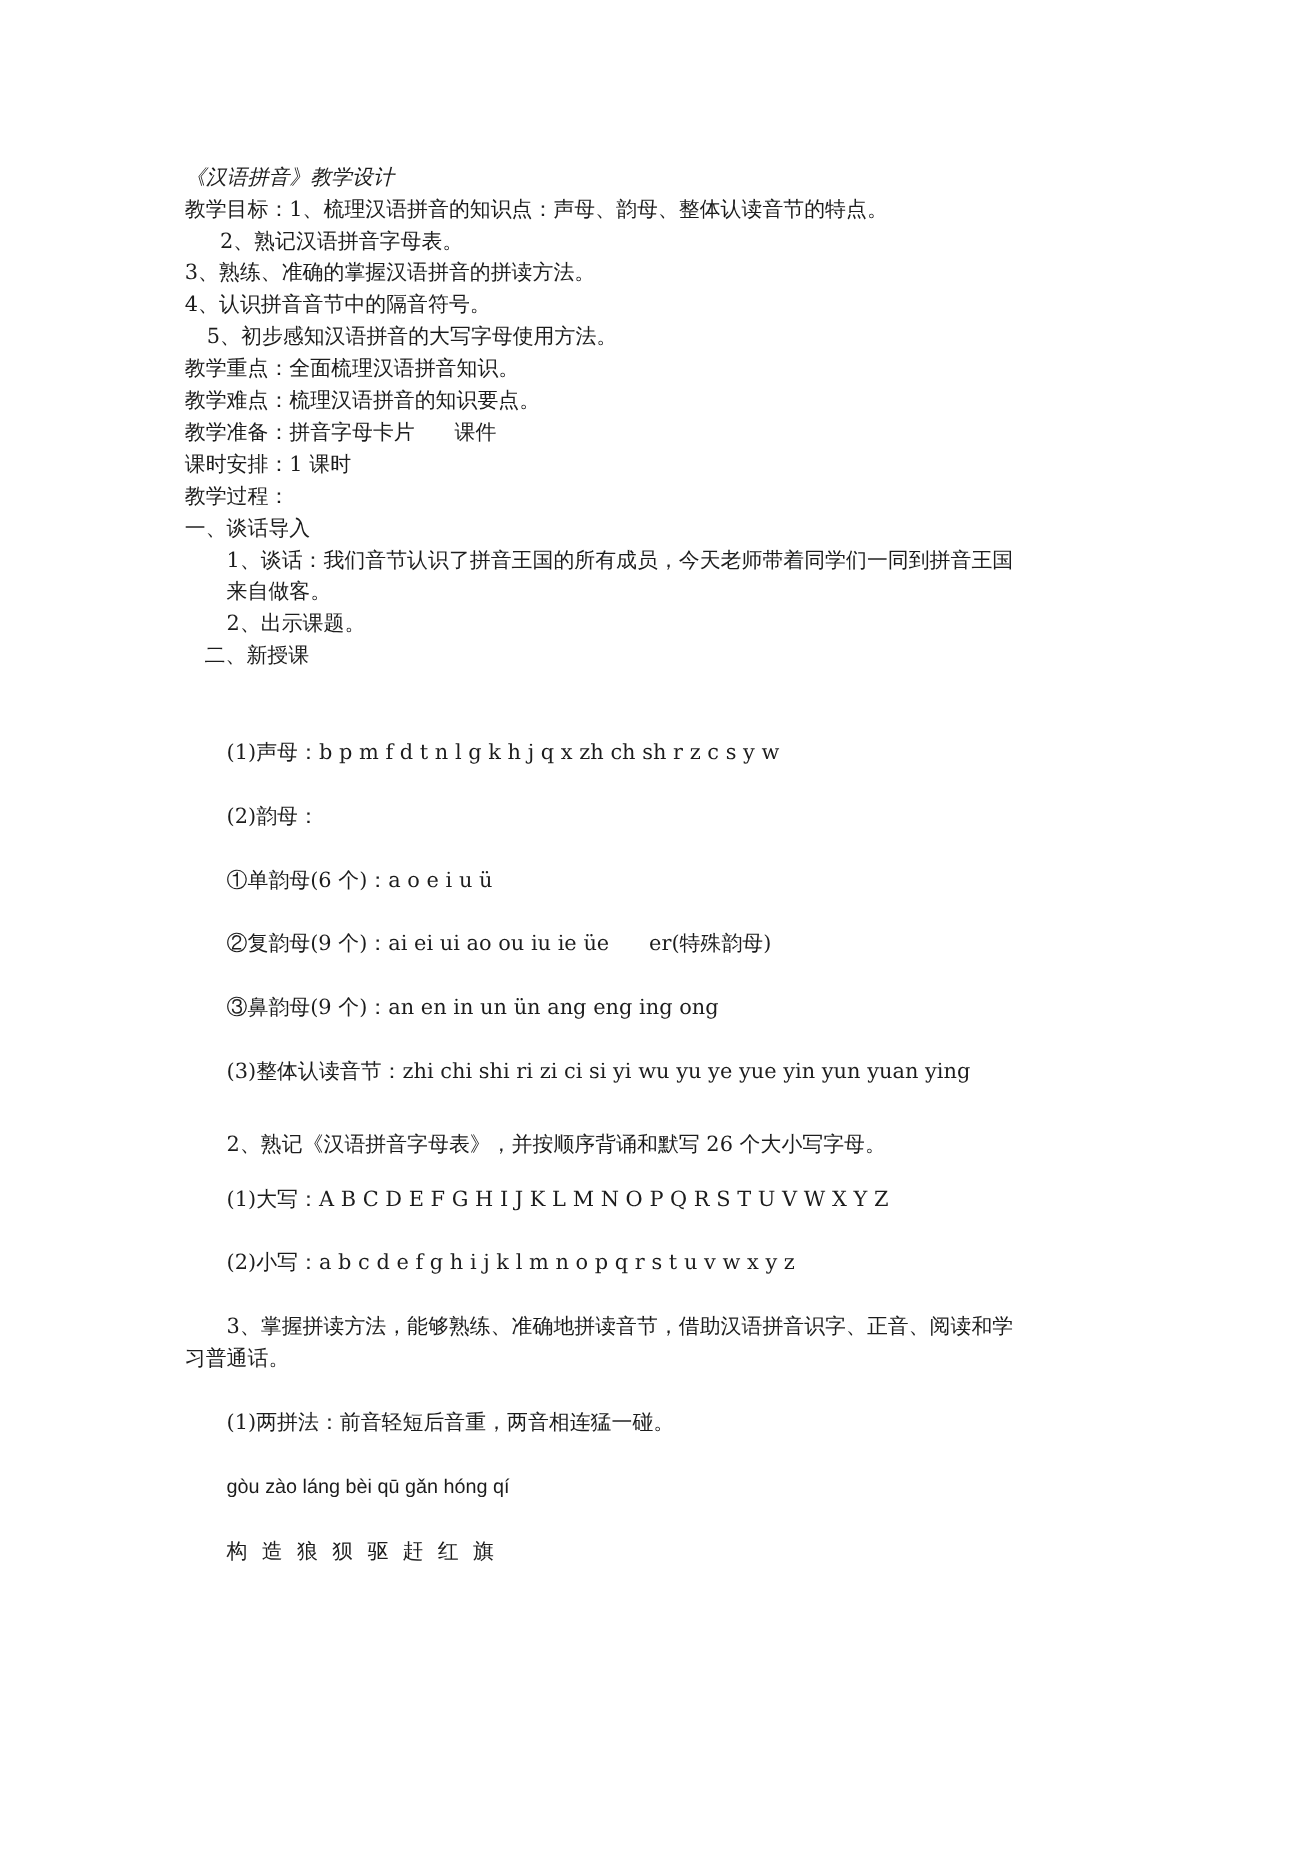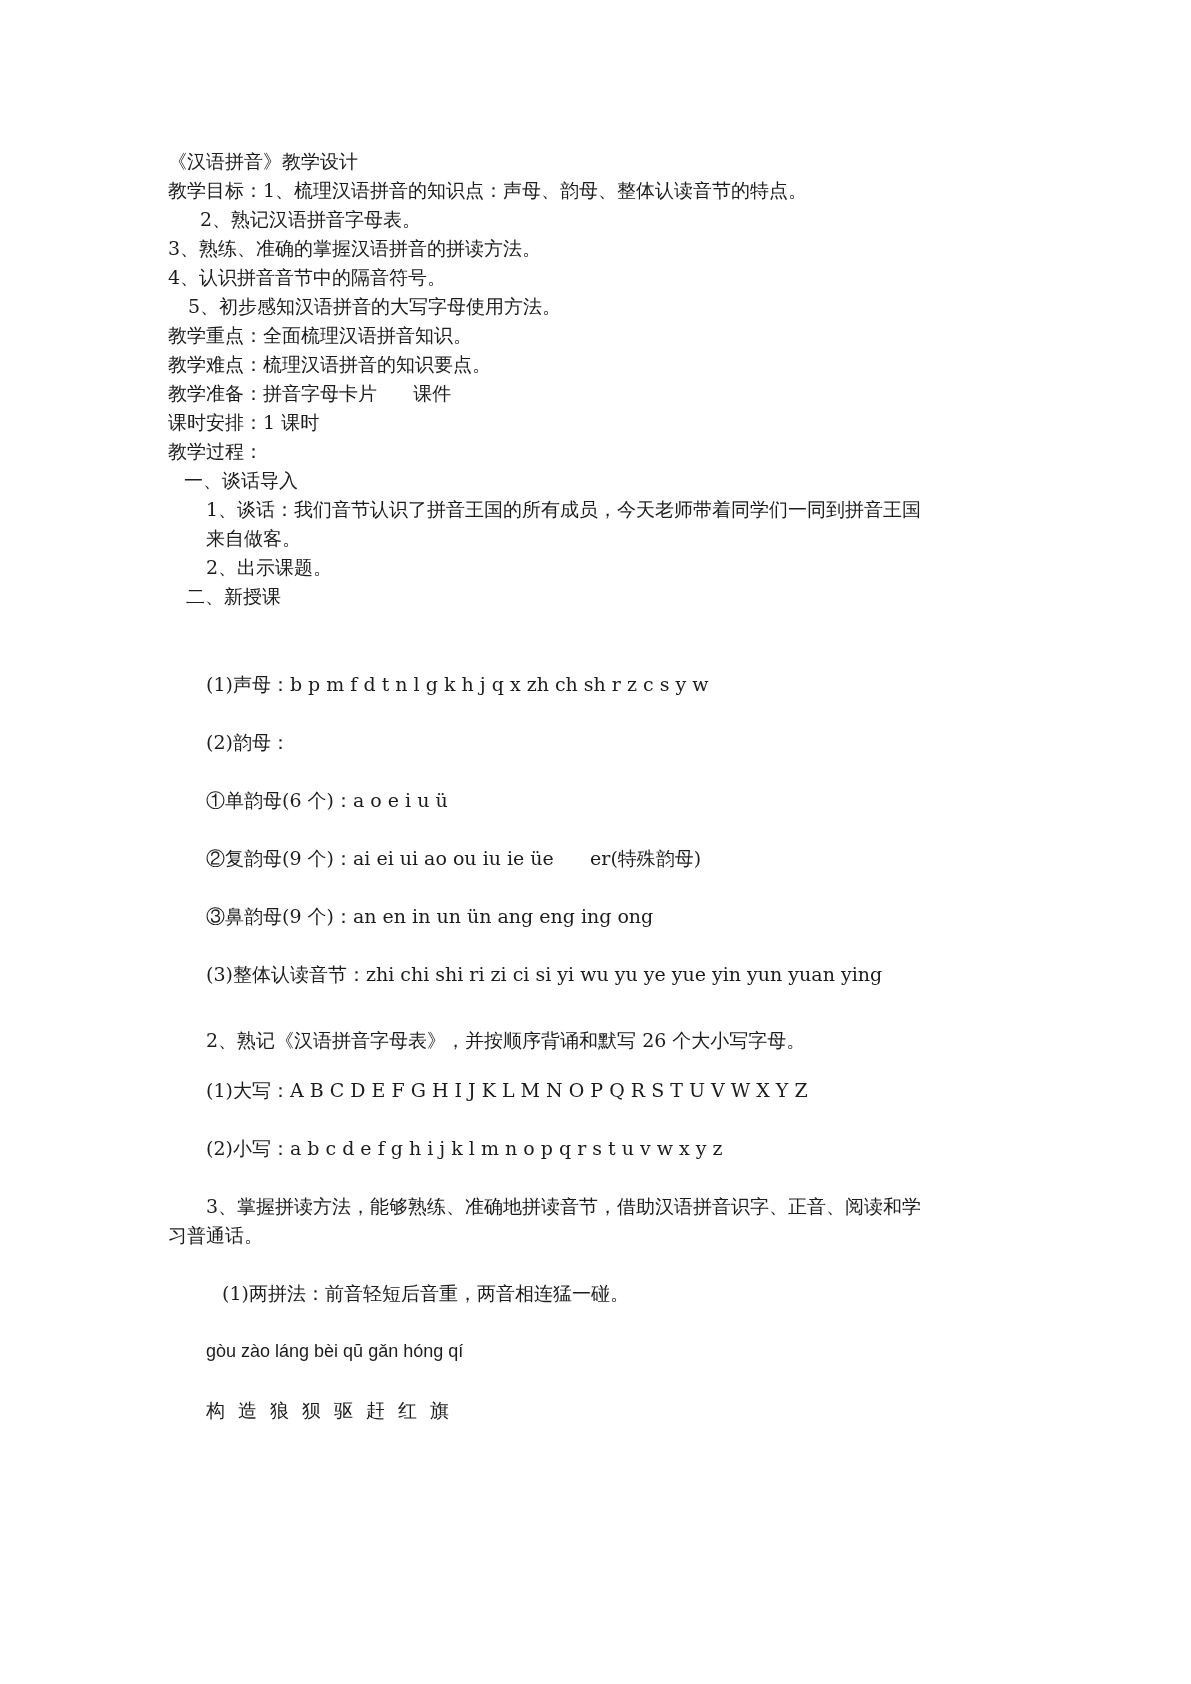--- a/index.html
+++ b/index.html
@@ -34,52 +34,52 @@
     }
     .spaced {
       letter-spacing: 13px;
     }
   </style>
 </head>
 <body>
 
 <div class="page">
 
-  <div class="line" style="left:168px; top:149px;">《汉语拼音》教学设计</div>
+  <div class="line" style="left:168px; top:149px;font-style:italic;">《汉语拼音》教学设计</div>
 
   <div class="line" style="left:168px; top:178px;">教学目标：1、梳理汉语拼音的知识点：声母、韵母、整体认读音节的特点。</div>
   <div class="line" style="left:168px; top:207px;margin-left:32px;">2、熟记汉语拼音字母表。</div>
   <div class="line" style="left:168px; top:236px;">3、熟练、准确的掌握汉语拼音的拼读方法。</div>
   <div class="line" style="left:168px; top:265px;">4、认识拼音音节中的隔音符号。</div>
   <div class="line" style="left:168px; top:294px;margin-left:20px;">5、初步感知汉语拼音的大写字母使用方法。</div>
 
   <div class="line" style="left:168px; top:323px;">教学重点：全面梳理汉语拼音知识。</div>
   <div class="line" style="left:168px; top:352px;">教学难点：梳理汉语拼音的知识要点。</div>
   <div class="line" style="left:168px; top:381px;">教学准备：拼音字母卡片      课件</div>
   <div class="line" style="left:168px; top:410px;">课时安排：1 课时</div>
   <div class="line" style="left:168px; top:439px;">教学过程：</div>
 
-  <div class="line" style="left:168px; top:468px;margin-left:16px;">一、谈话导入</div>
+  <div class="line" style="left:168px; top:468px;">一、谈话导入</div>
   <div class="line" style="left:206px; top:497px;">1、谈话：我们音节认识了拼音王国的所有成员，今天老师带着同学们一同到拼音王国</div>
   <div class="line" style="left:206px; top:526px;">来自做客。</div>
   <div class="line" style="left:206px; top:555px;">2、出示课题。</div>
 
   <div class="line" style="left:186px; top:584px;">二、新授课</div>
 
   <div class="line" style="left:206px; top:672px;">(1)声母：b p m f d t n l g k h j q x zh ch sh r z c s y w</div>
   <div class="line" style="left:206px; top:730px;">(2)韵母：</div>
   <div class="line" style="left:206px; top:788px;">①单韵母(6 个)：a o e i u ü</div>
   <div class="line" style="left:206px; top:846px;">②复韵母(9 个)：ai ei ui ao ou iu ie üe      er(特殊韵母)</div>
   <div class="line" style="left:206px; top:904px;">③鼻韵母(9 个)：an en in un ün ang eng ing ong</div>
   <div class="line" style="left:206px; top:962px;">(3)整体认读音节：zhi chi shi ri zi ci si yi wu yu ye yue yin yun yuan ying</div>
 
   <div class="line" style="left:206px; top:1028px;">2、熟记《汉语拼音字母表》，并按顺序背诵和默写 26 个大小写字母。</div>
   <div class="line" style="left:206px; top:1078px;">(1)大写：A B C D E F G H I J K L M N O P Q R S T U V W X Y Z</div>
   <div class="line" style="left:206px; top:1136px;">(2)小写：a b c d e f g h i j k l m n o p q r s t u v w x y z</div>
 
   <div class="line" style="left:206px; top:1194px;">3、掌握拼读方法，能够熟练、准确地拼读音节，借助汉语拼音识字、正音、阅读和学</div>
   <div class="line" style="left:168px; top:1223px;">习普通话。</div>
 
-  <div class="line" style="left:206px; top:1281px;margin-left:16px;">(1)两拼法：前音轻短后音重，两音相连猛一碰。</div>
+  <div class="line" style="left:206px; top:1281px;">(1)两拼法：前音轻短后音重，两音相连猛一碰。</div>
   <div class="line latin" style="left:206px; top:1339px;">gòu zào láng bèi qū gǎn hóng qí</div>
   <div class="line spaced" style="left:206px; top:1398px;">构造狼狈驱赶红旗</div>
 
 </div>
 
 </body></html>

